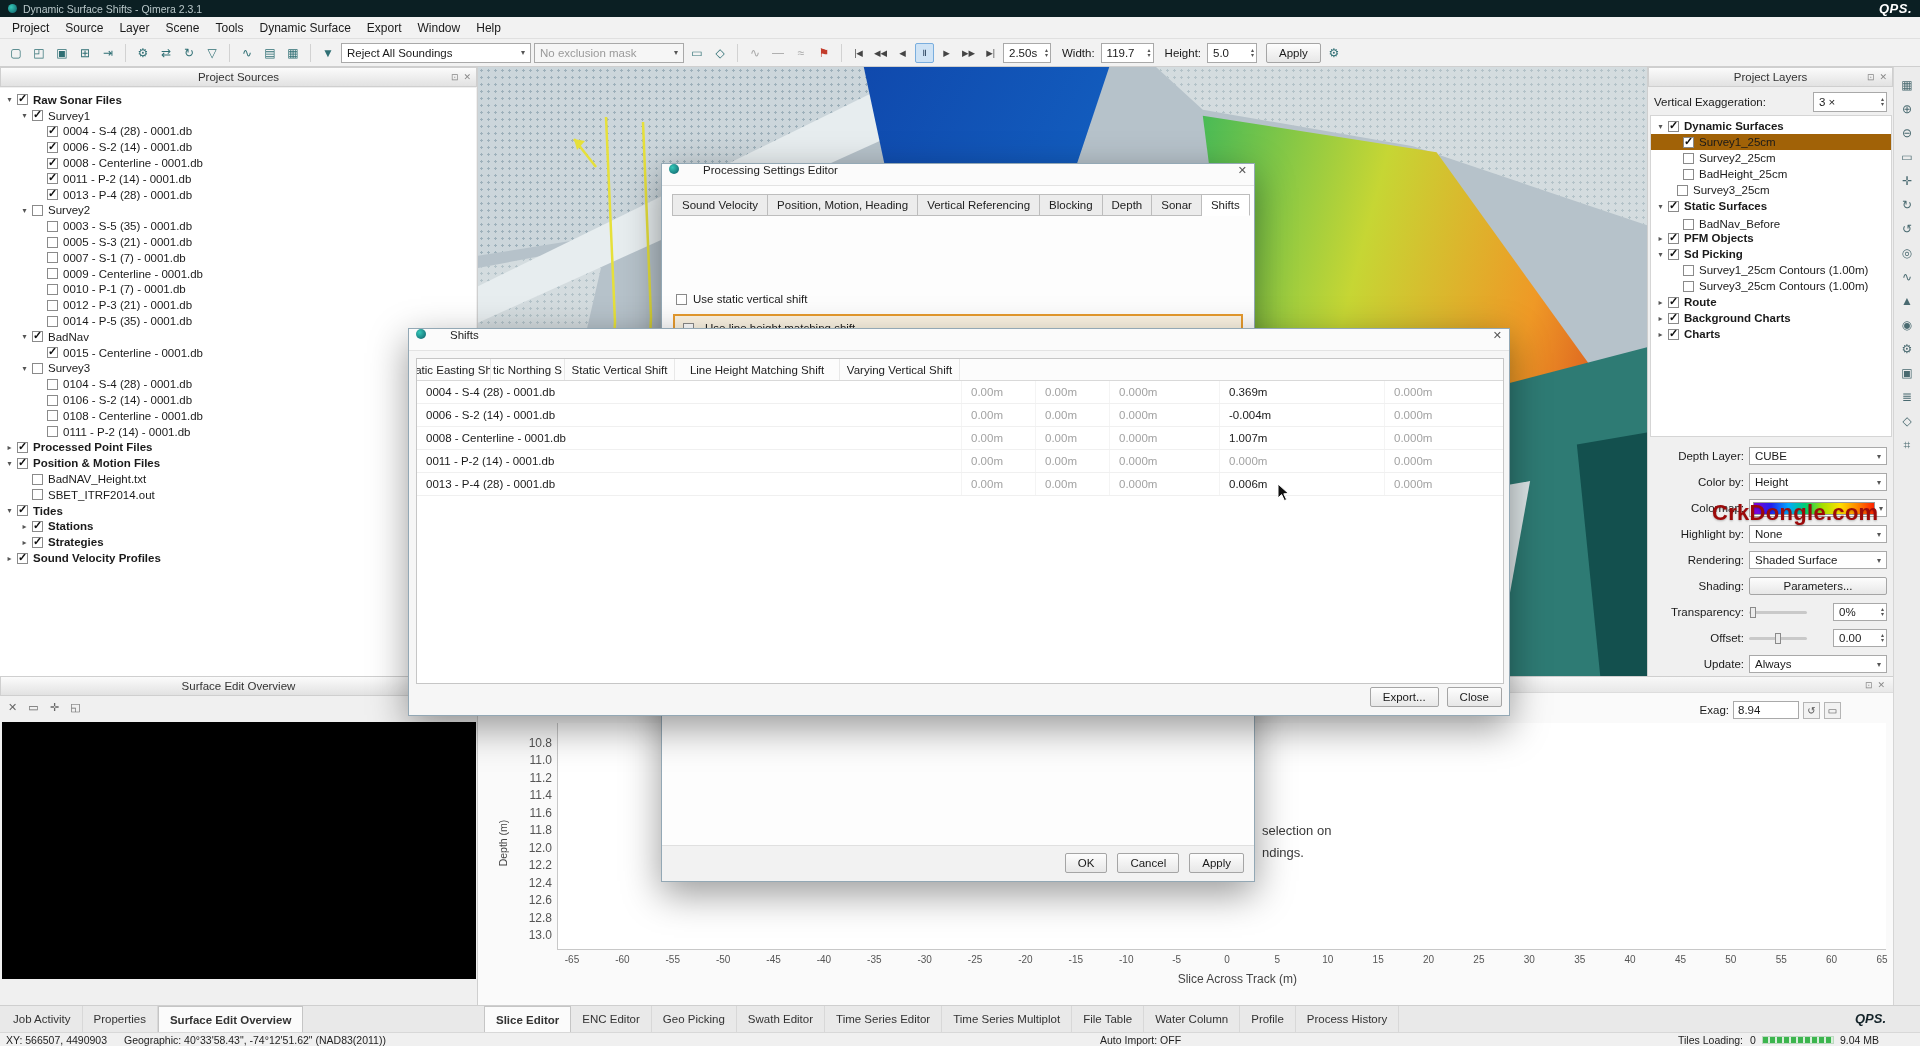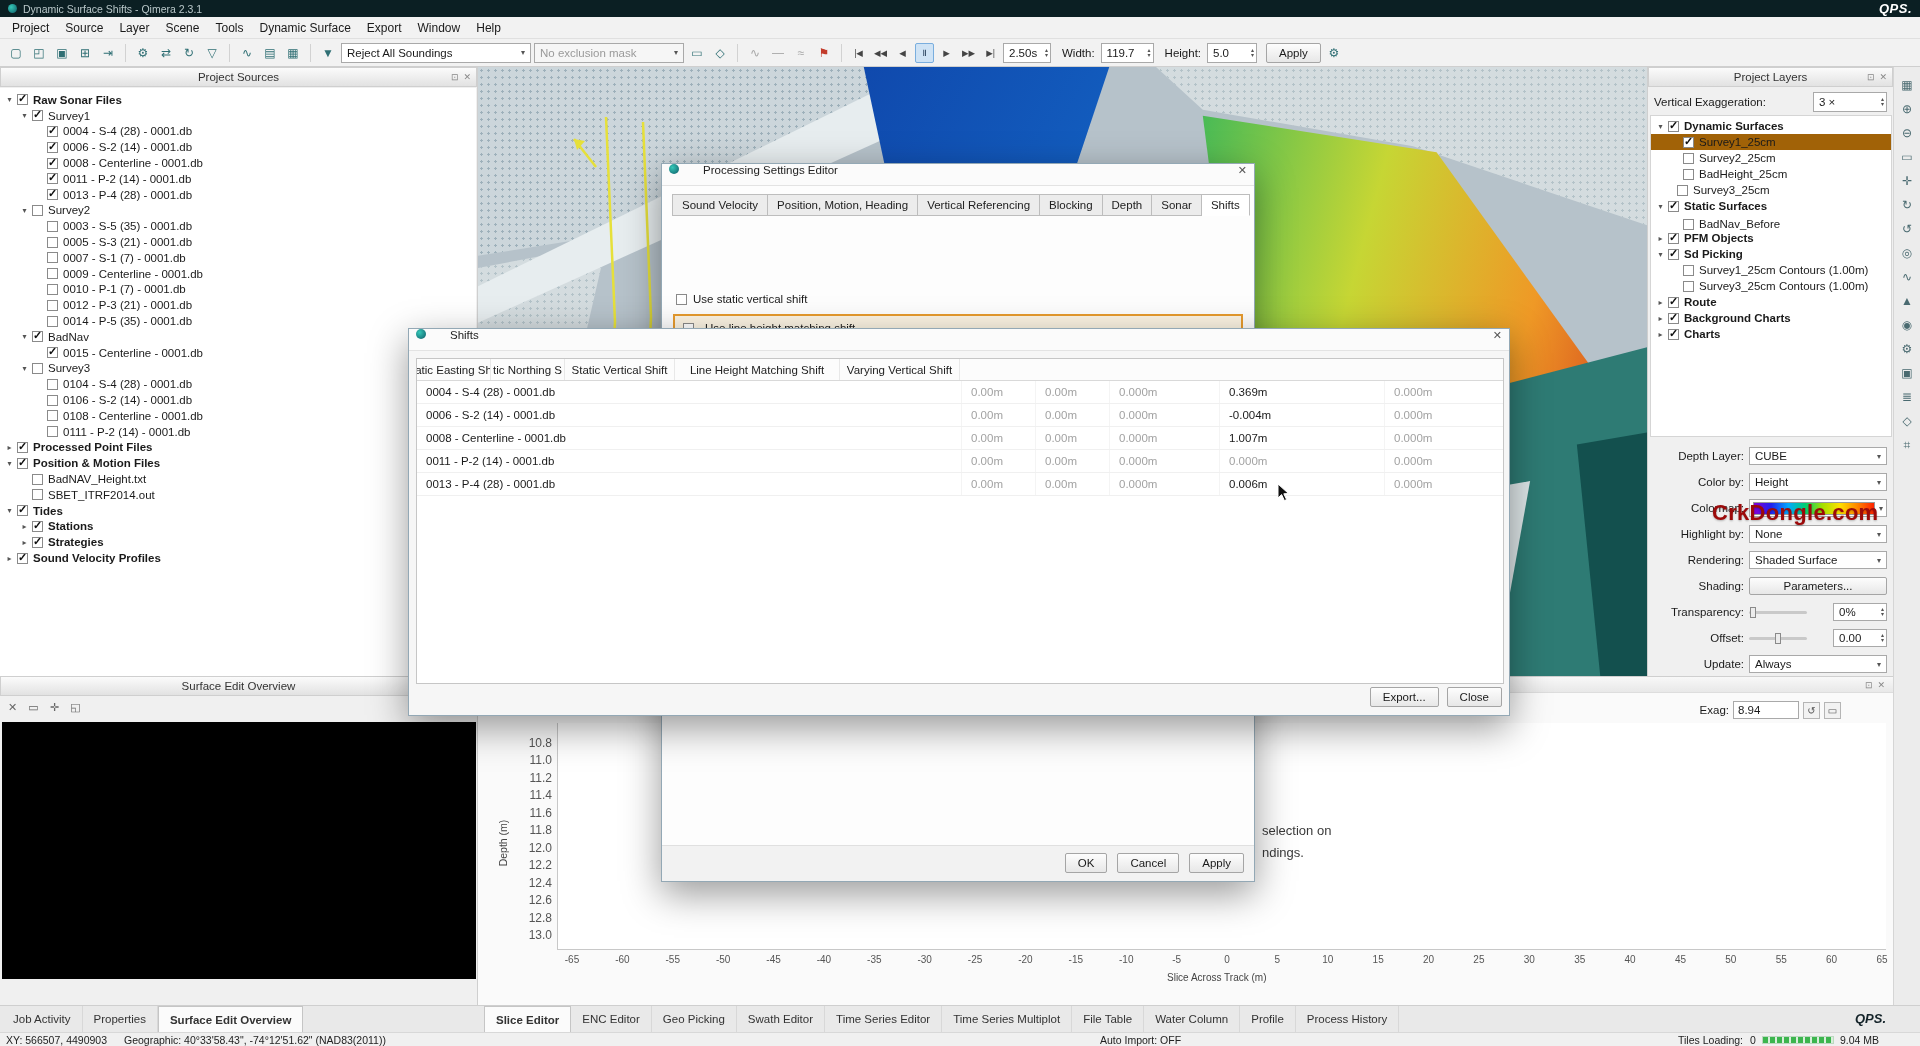--- a/index.html
+++ b/index.html
@@ -83,21 +83,21 @@
 .bottom-dock{position:absolute;left:478px;top:676px;width:1415px;height:329px;background:#fafafa;z-index:2;border-top:1px solid #cfcfcf}
 .dock-hdr{position:absolute;left:0;top:0;right:0;height:16px;background:linear-gradient(#f8f8f8,#e8e8e8);border-bottom:1px solid #ddd}
 .dock-hdr-icons{position:absolute;right:8px;top:3px;display:flex;gap:5px;color:#888;font-size:9px}
 .exag-row{position:absolute;right:52px;top:24px;display:flex;align-items:center;gap:4px;font-size:11.5px;color:#1a1a1a}
 .exag-input{width:66px;height:18px;border:1px solid #a9a9a9;background:#fff;font-size:11.5px;display:flex;align-items:center;padding:0 4px}
 .exag-btn{width:17px;height:17px;border:1px solid #b5b5b5;background:#f2f2f2;display:flex;align-items:center;justify-content:center;font-size:10px;color:#555}
 .plot{position:absolute;left:79px;top:46px;width:1329px;height:227px;background:#fff;border-left:1px solid #c8c8c8;border-bottom:1px solid #c8c8c8}
 .ytick{position:absolute;left:42px;width:32px;text-align:right;font-size:12px;color:#555}
 .xtick{position:absolute;top:277px;width:30px;text-align:center;font-size:10px;color:#555}
 .ylab{position:absolute;left:2px;top:160px;transform:rotate(-90deg);font-size:10.5px;color:#444}
-.xlab{position:absolute;left:689px;top:295px;width:130px;text-align:left;font-size:10px;color:#444}
+.xlab{position:absolute;left:689px;top:295px;width:130px;text-align:right;font-size:12px;color:#444}
 .msg{position:absolute;font-size:13px;color:#3a3a3a}
 
 
 .bottom-tabs{position:absolute;left:0;top:1005px;width:1920px;height:27px;background:#e9e9e9;border-top:1px solid #cfcfcf;z-index:3}
 .tab-group{position:absolute;top:0;height:26px;display:flex}
 .tab-group.left{left:2px}.tab-group.right{left:484px}
 .btab{padding:0 11px;display:flex;align-items:center;font-size:11.5px;color:#333;border-right:1px solid #d8d8d8}
 .btab.active{background:#fbfbfb;font-weight:bold;border:1px solid #c5c5c5;border-bottom:none}
 .brand-dark{position:absolute;right:34px;top:5px;font-weight:bold;font-style:italic;font-size:13px;color:#15242a}
 .statusbar{position:absolute;left:0;top:1032px;width:1920px;height:14px;background:#f0f0f0;border-top:1px solid #d8d8d8;z-index:3;font-size:10.5px;color:#222}

